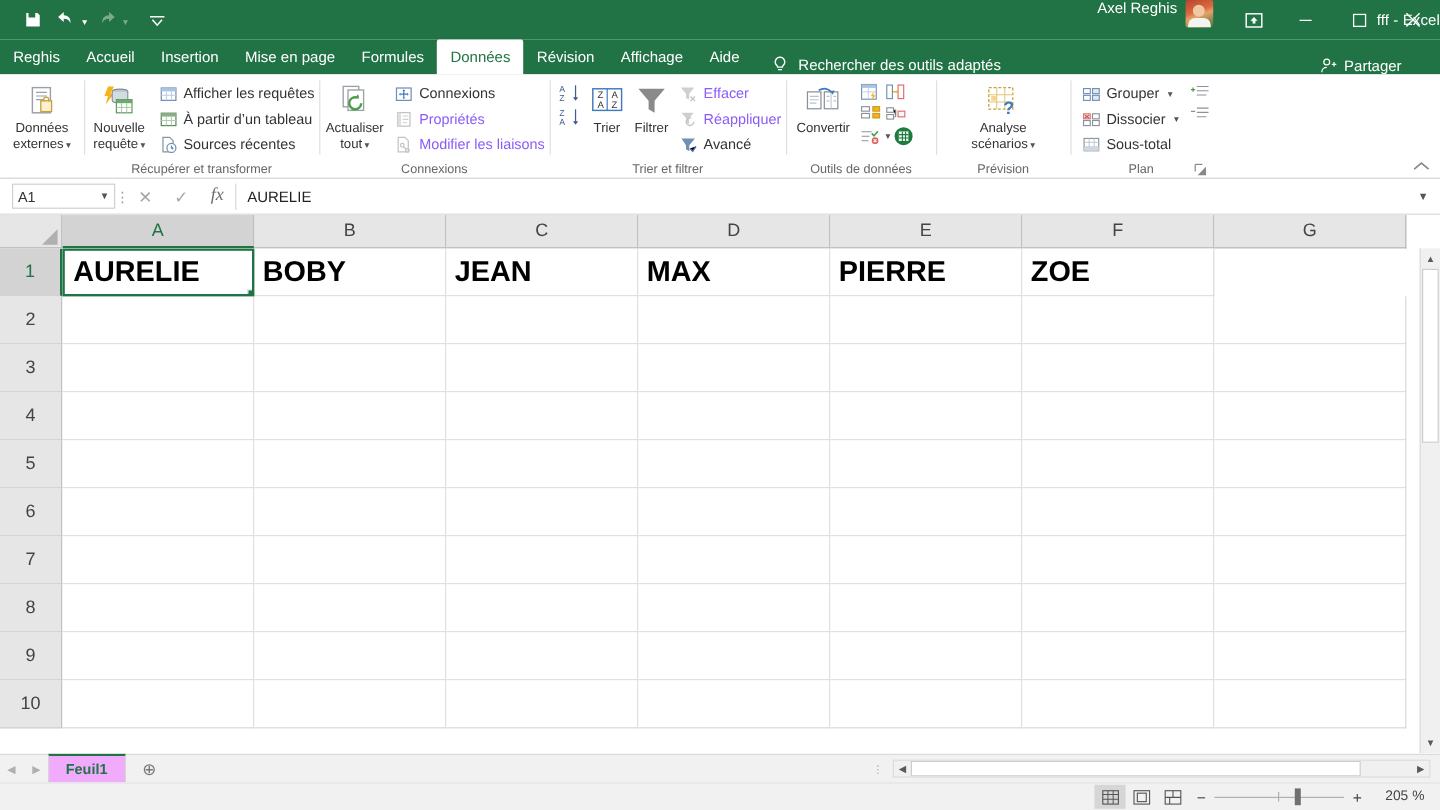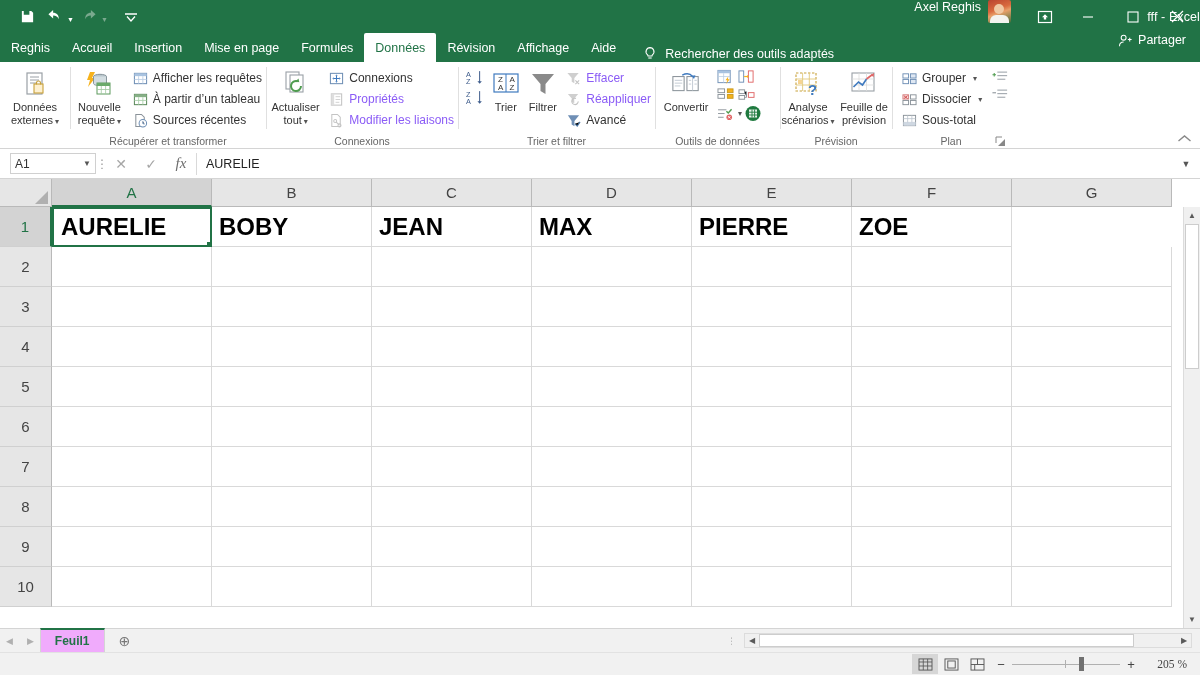--- a/index.html
+++ b/index.html
@@ -55,22 +55,22 @@
     height: 29px; background: #217346; display:flex; align-items:flex-end; position: relative; flex:none;
   }
   .tab {
     font-size: 12.5px; color:#fff; padding: 0 11px; height: 29px;
     display:flex; align-items:center; white-space:nowrap;
   }
   .tab.active { background:#fff; color:#217346; border-radius: 2px 2px 0 0; }
   .tellme { display:flex; align-items:center; gap:8px; padding-left: 16px; color:#fff; font-size:12.5px; }
   .bulb { width: 14px; height: 16px; display:block; }
   .share {
-    margin-left:auto; display:flex; align-items:flex-start; gap:5px; color:#fff;
-    font-size:12.5px; padding-right:14px; height:29px;
+    margin-left:auto; display:flex; align-items:flex-end; gap:5px; color:#fff;
+    font-size:12.5px; padding-right:32px; height:29px;
   }
 
   
   .ribbon {
     height: 87px; background:#fff; border-bottom:1px solid #d4d4d4;
     display:flex; position:relative; flex:none; overflow:hidden;
   }
   .rgroup { display:flex; flex-direction:column; position:relative; height:87px; }
   .rgroup-body { flex:1; display:flex; align-items:flex-start; padding-top:5px; }
   .rgroup-label {
@@ -193,21 +193,21 @@
     border-top:1px solid #e2e2e2; font-size:11.5px; color:#444;
   }
   .sb-right { margin-left:auto; display:flex; align-items:center; padding-right:10px; gap:0; }
   .viewbtn { width:26px; height:20px; display:flex; align-items:center; justify-content:center; color:#555; }
   .viewbtn.active { background:#d6d6d6; }
   .zoom-minus, .zoom-plus { width:22px; text-align:center; color:#444; font-size:13px; }
   .zoom-slider { width:108px; height:20px; position:relative; display:flex; align-items:center; }
   .zoom-track { height:1px; background:#b0b0b0; width:100%; }
   .zoom-mid { position:absolute; left:49%; top:6px; width:1px; height:8px; background:#b0b0b0;}
   .zoom-thumb { position:absolute; left:62%; top:3px; width:5px; height:14px; background:#707070; }
-  .zoom-val { width:48px; text-align:right; padding-right:3px;font-family:Liberation Serif, serif; }
+  .zoom-val { width:48px; text-align:right; padding-right:3px; }
   svg { display:block; }
 </style>
 </head>
 <body>
 
 <div id="app">
 
   <div class="titlebar">
     <div class="qat">
       <div class="qat-btn">
@@ -573,33 +573,20 @@
             <svg width="30" height="28" viewBox="0 0 30 28">
                 <rect x="3" y="2" width="20" height="18" fill="#fff" stroke="#c8a13a" stroke-width="1.1" stroke-dasharray="2.4 1.6"></rect>
                 <path stroke="#e2c87a" stroke-width=".9" d="M3 8h20M3 14h20M9.6 2v18M16.3 2v18"></path>
                 <rect x="5" y="9" width="4" height="4" fill="#f6d493"></rect>
                 <text x="15" y="24" font-size="15" font-weight="bold" fill="#3f7abf" font-family="Liberation Sans,sans-serif">?</text>
               </svg>
           </span>
           <span>Analyse</span>
           <span><span>scénarios</span><span class="caret">▾</span></span>
         </div>
-        <div class="bigbtn" style="width:56px">
-          <span class="ic">
-            <svg width="30" height="28" viewBox="0 0 30 28">
-                <rect x="3" y="2" width="22" height="18" fill="#fff" stroke="#9aa0a6" stroke-width="1.1"></rect>
-                <path stroke="#dcdcdc" stroke-width=".8" d="M3 8h22M3 14h22M10 2v18M17.5 2v18"></path>
-                <path fill="none" stroke="#3f7abf" stroke-width="1.6" d="M4.5 16l5-5 4 3 4-6"></path>
-                <path fill="none" stroke="#e06666" stroke-width="1.6" d="M17.5 8l6-4.5"></path>
-                <path fill="#e06666" d="M25 2l-.3 4-3-1.7z"></path>
-              </svg>
-          </span>
-          <span>Feuille de</span>
-          <span>prévision</span>
-        </div>
       </div>
       <div class="rgroup-label">Prévision</div>
     </div>
 
     <div class="rgroup" style="width:118px">
       <div class="rgroup-body">
         <div class="smallcol" style="padding-left:6px">
           <div class="smallitem">
             <span>
               <svg width="15" height="15" viewBox="0 0 16 16">

